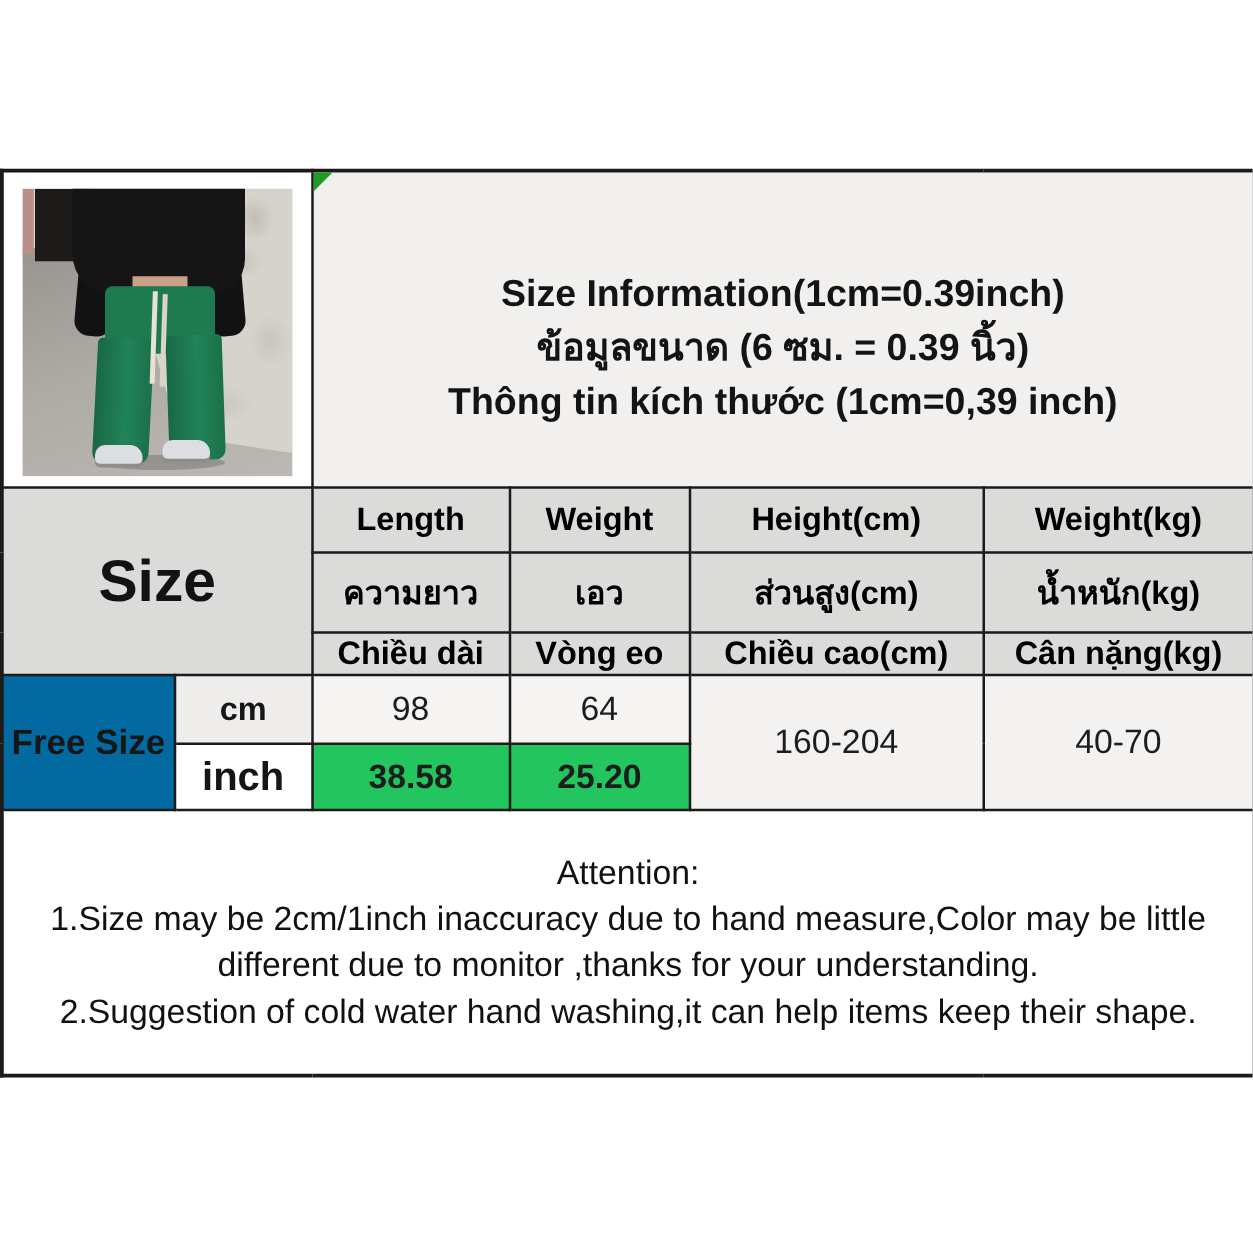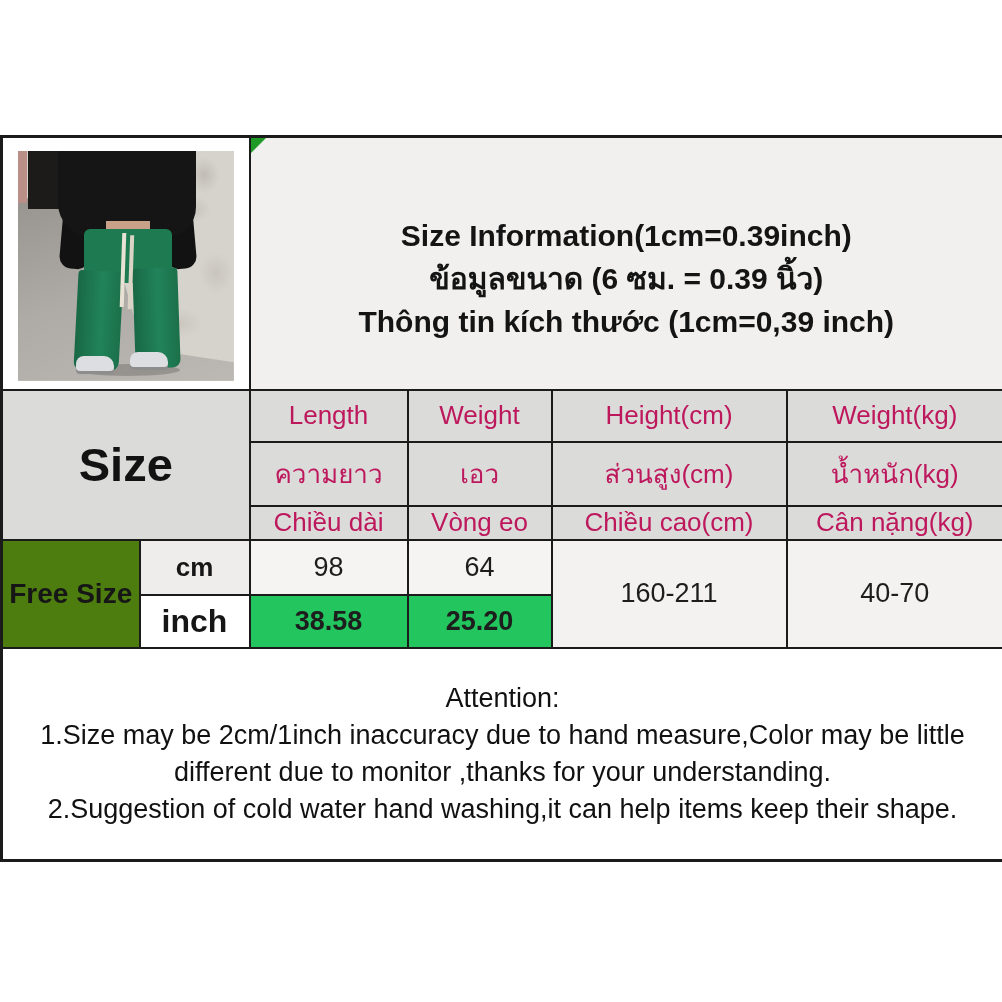--- a/index.html
+++ b/index.html
@@ -44,25 +44,25 @@
   .ph-shoe.r{left:112px;top:201px;}
 
   
   td.title-cell{background:#f1f0ef;position:relative;}
   .corner-flag{position:absolute;top:0;left:0;width:0;height:0;
     border-top:15px solid #1f9a27;border-right:15px solid rgba(0,0,0,0);}
   .title-lines{display:flex;flex-direction:column;justify-content:center;gap:9px;margin-top:32px;}
   .title-line{font-weight:bold;font-size:30px;line-height:34px;color:#141414;}
 
   
-  td.hdr{background:#dbdbda;font-weight:normal;font-size:26px;color:#be185d;}
+  td.hdr{background:#dbdbda;font-weight:bold;font-size:26px;color:#000000;}
   td.size-cell{background:#dbdbda;font-weight:bold;font-size:47px;color:#121212;}
 
   
-  td.rowlabel{background:#4d7c0f;font-weight:bold;font-size:28px;}
+  td.rowlabel{background:#0369a1;font-weight:bold;font-size:28px;}
   td.unit-cm{background:#eeedec;font-weight:bold;font-size:26px;}
   td.unit-inch{background:#ffffff;font-weight:bold;font-size:32px;}
   td.val-cm{background:#f5f4f3;font-size:27px;font-weight:400;color:#1d1d1d;}
   td.val-inch{background:#22c55e;font-size:27px;font-weight:700;color:#1d1d1d;}
   td.val-span{background:#f3f2f1;font-size:27px;font-weight:400;color:#1d1d1d;}
 
   
   td.attention-cell{background:#ffffff;text-align:left;vertical-align:top;padding:2px 8px 0 8px;}
   .att{font-size:27px;line-height:37px;font-weight:400;color:#111111;}
 </style>
@@ -129,21 +129,21 @@
       <td class="hdr">Vòng eo</td>
       <td class="hdr">Chiều cao(cm)</td>
       <td class="hdr">Cân nặng(kg)</td>
     </tr>
 
     <tr style="height:55px">
       <td class="rowlabel" rowspan="2">Free Size</td>
       <td class="unit-cm">cm</td>
       <td class="val-cm">98</td>
       <td class="val-cm">64</td>
-      <td class="val-span" rowspan="2">160-211</td>
+      <td class="val-span" rowspan="2">160-204</td>
       <td class="val-span" rowspan="2">40-70</td>
     </tr>
     <tr style="height:53px">
       <td class="unit-inch">inch</td>
       <td class="val-inch">38.58</td>
       <td class="val-inch">25.20</td>
     </tr>
 
     <tr>
       <td class="attention-cell" colspan="6">

